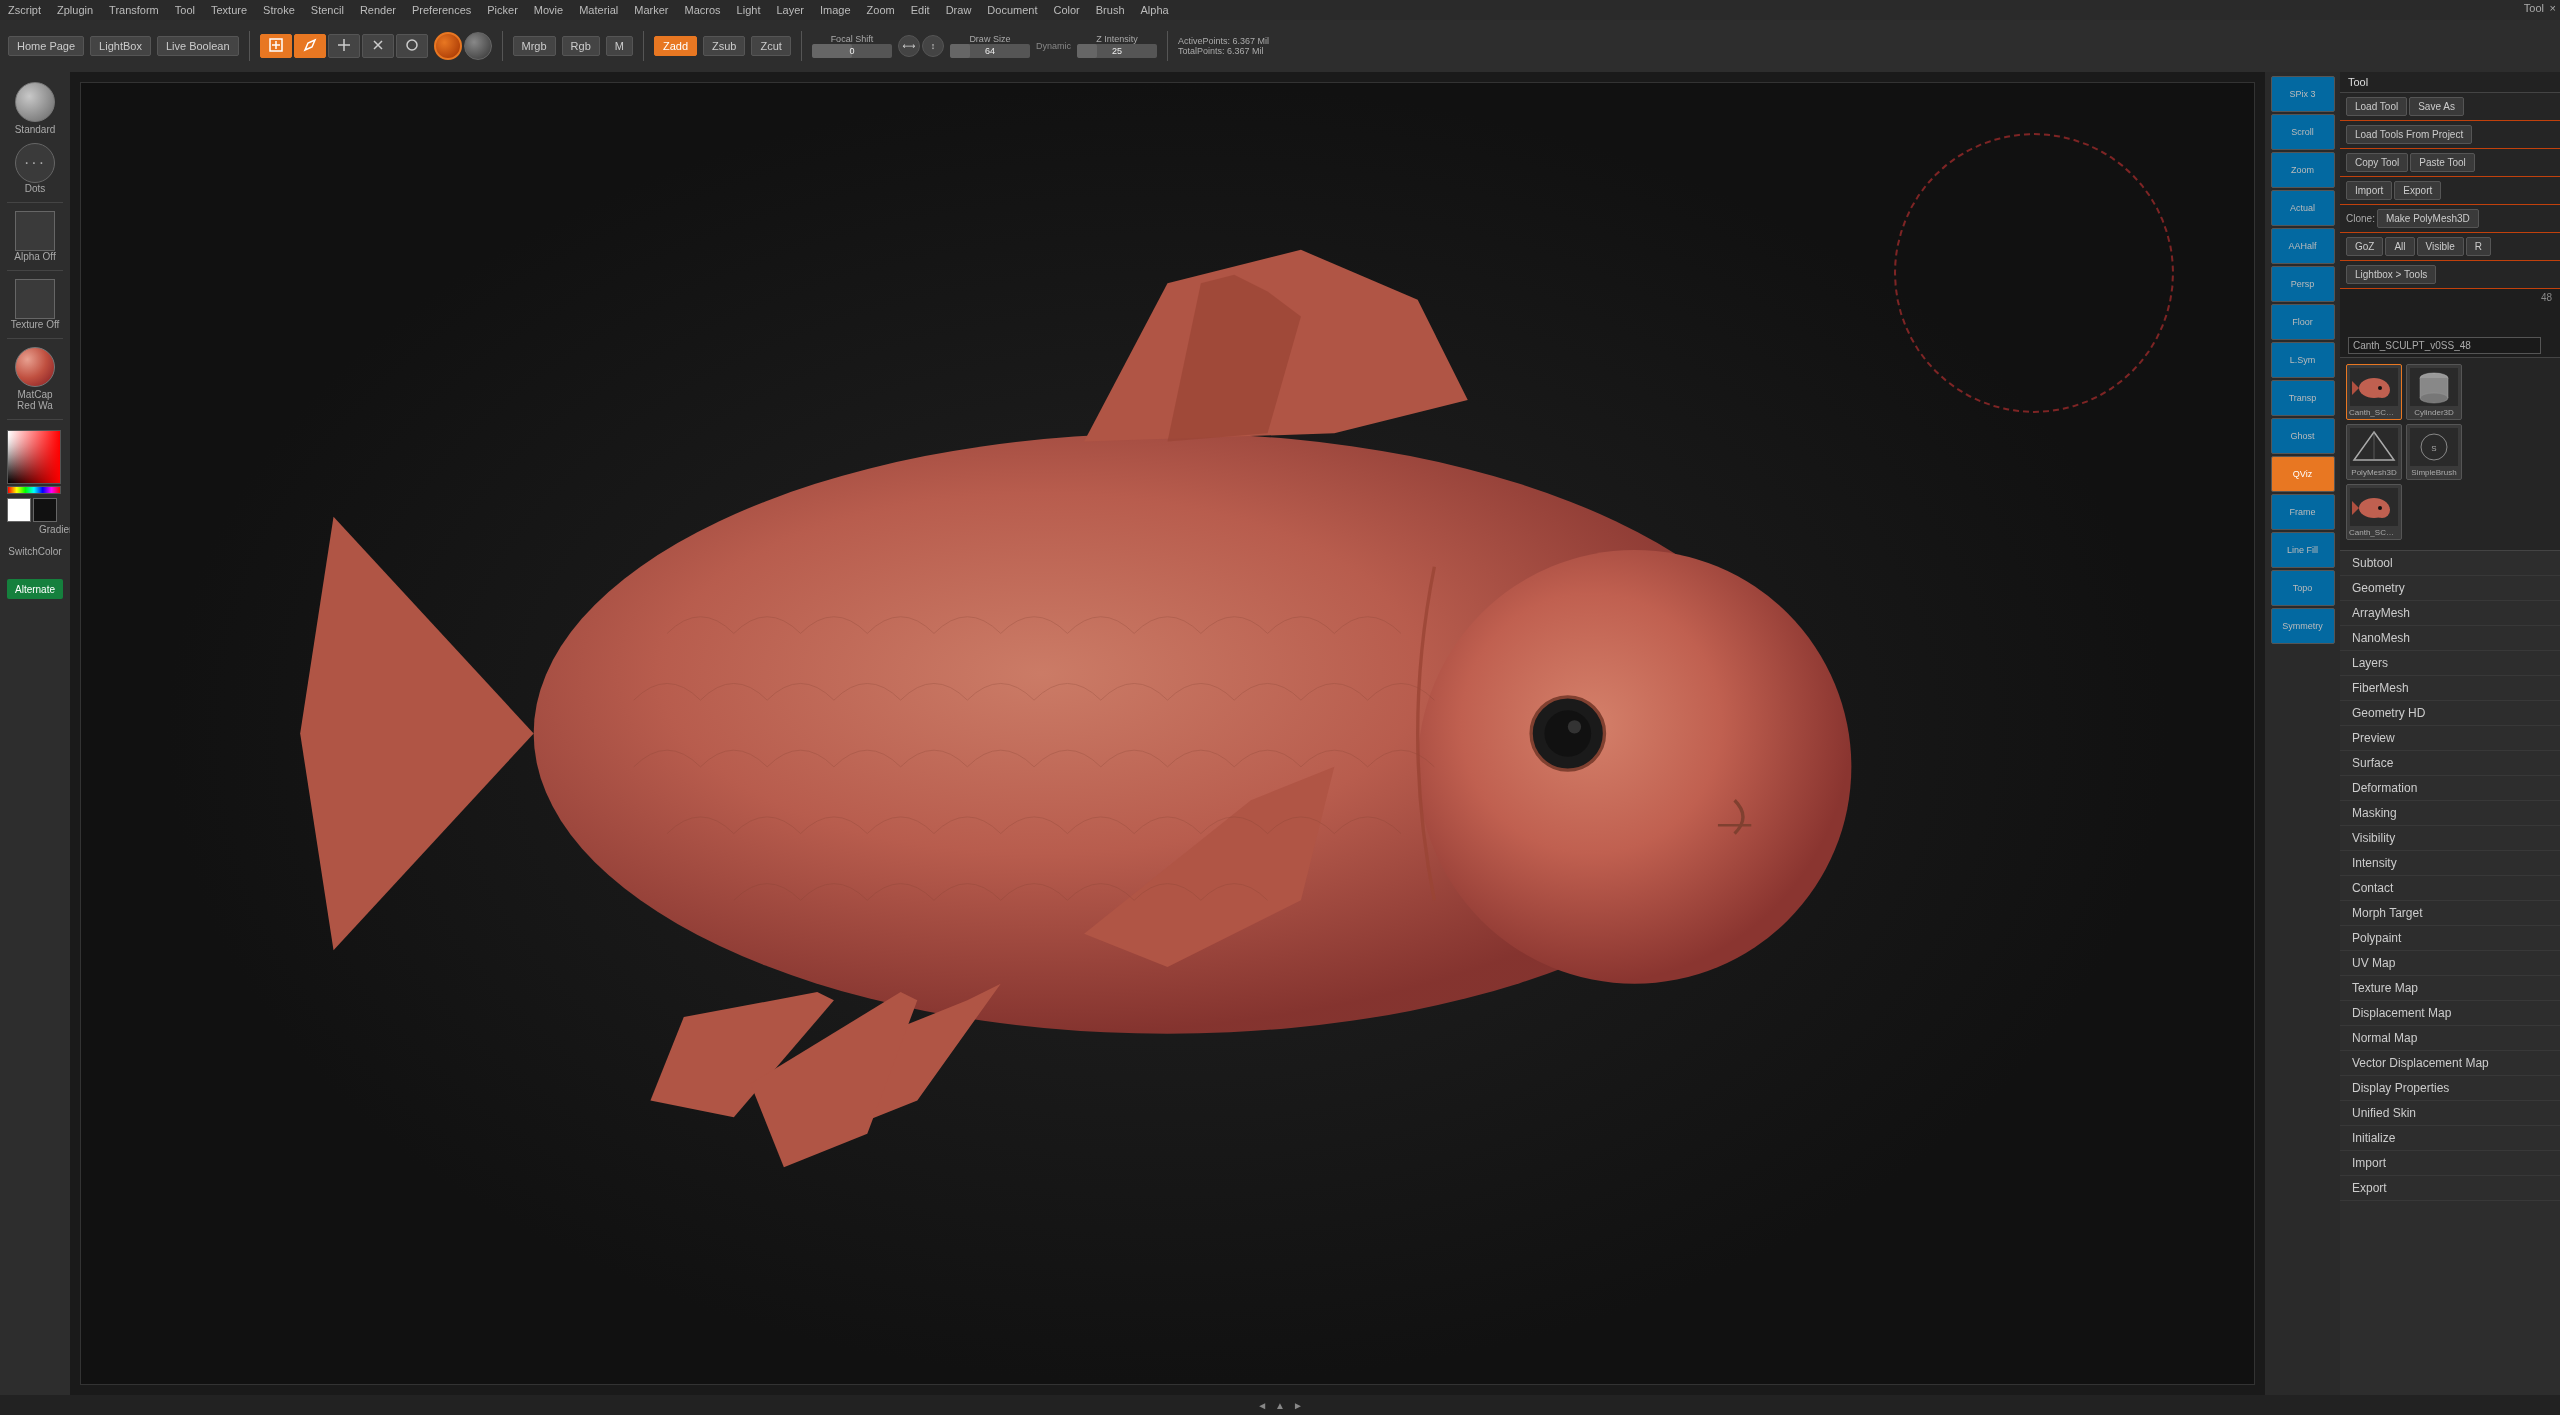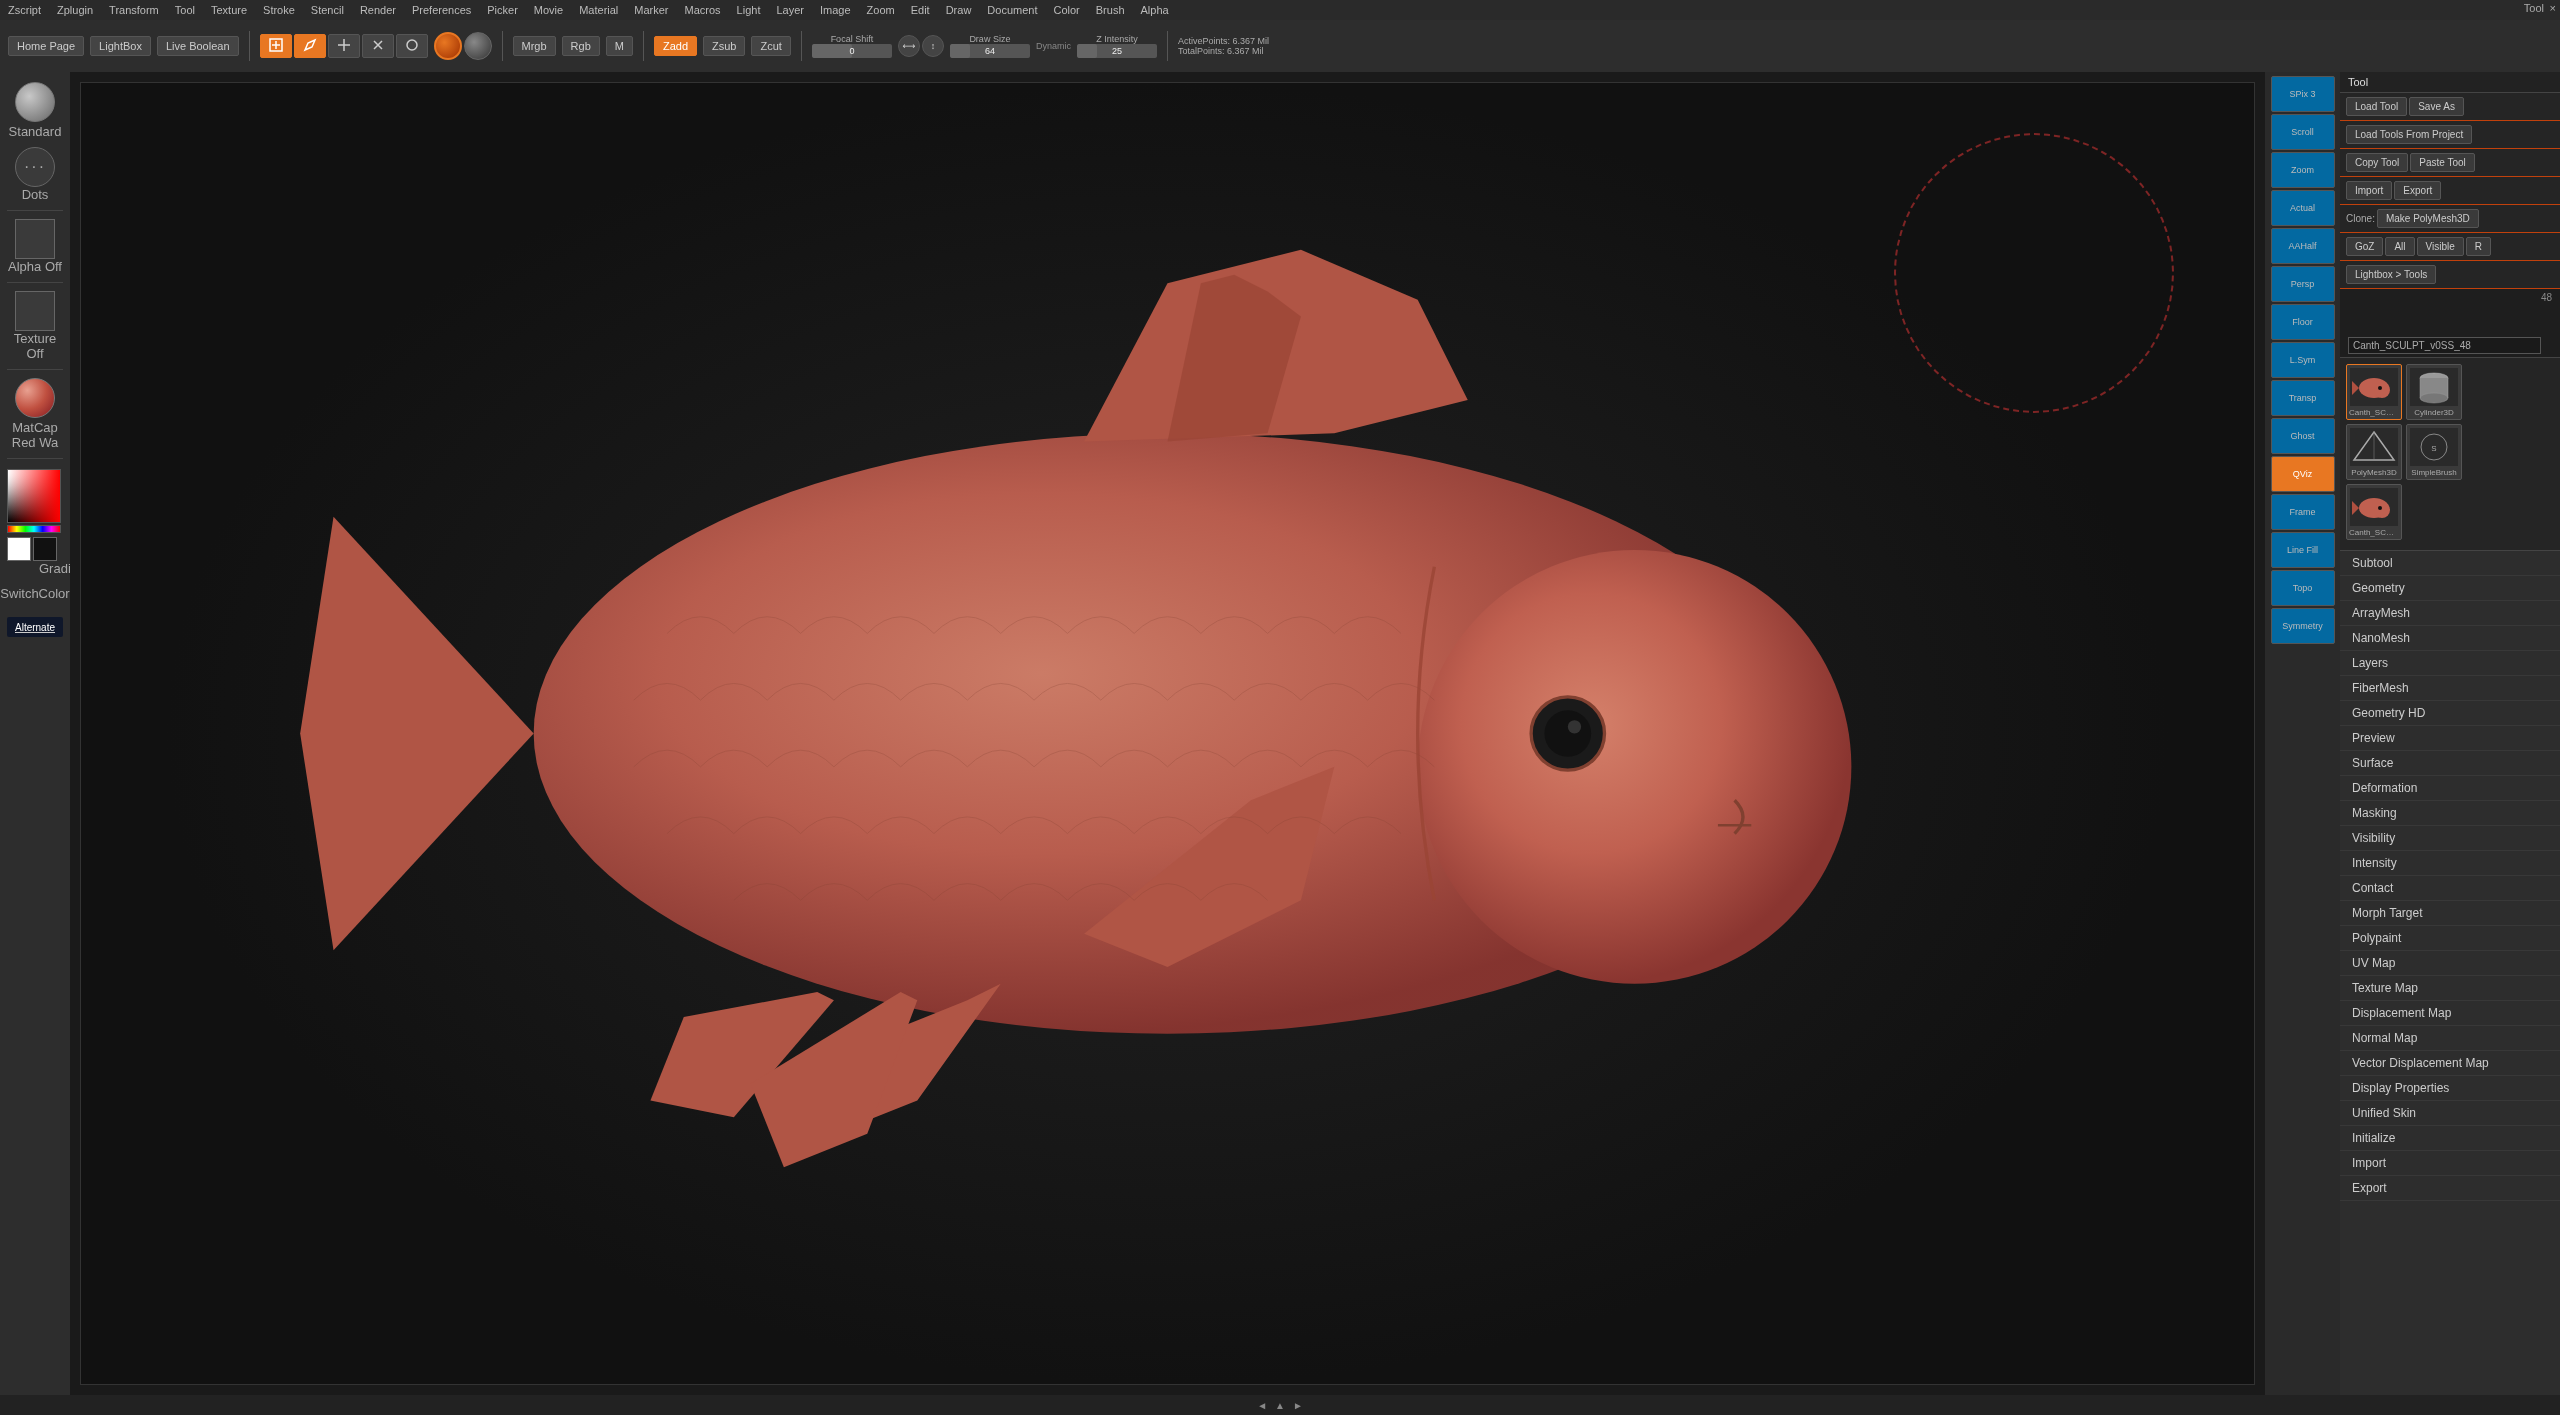--- a/index.html
+++ b/index.html
@@ -137,21 +137,21 @@
       border: 1px solid #777;
       display: flex;
       align-items: center;
       justify-content: center;
       font-size: 8px;
       color: #333;
       margin-bottom: 2px;
     }
 
     .left-icon-label {
-      font-size: 13px;
+      font-size: 10px;
       color: #aaa;
       text-align: center;
     }
 
     
     .matcap-ball {
       width: 40px;
       height: 40px;
       border-radius: 50%;
       background: radial-gradient(circle at 30% 30%, #e8a090, #c05040 50%, #801820);
@@ -586,21 +586,21 @@
       <div class="swatch-white"></div>
       <div class="swatch-black"></div>
     </div>
     <span class="left-icon-label" style="margin-top:2px;margin-left:32px;">Gradient</span>
   </div>
 
   <div class="left-icon-item">
     <span class="left-icon-label">SwitchColor</span>
   </div>
 
-  <div style="background:#0f172a;border-radius:2px;padding:3px 8px;cursor:pointer;margin-top:10px;text-decoration:underline;">
+  <div style="background:#15803d;border-radius:2px;padding:3px 8px;cursor:pointer;margin-top:16px;">
     <span style="font-size:10px;color:#fff;">Alternate</span>
   </div>
 </div>
 
 <div id="viewport">
   <div class="viewport-inner">
     
     <svg class="fish-svg" viewBox="0 0 1200 780">
       <defs>
         <radialGradient id="fishGrad" cx="40%" cy="40%" r="60%">

